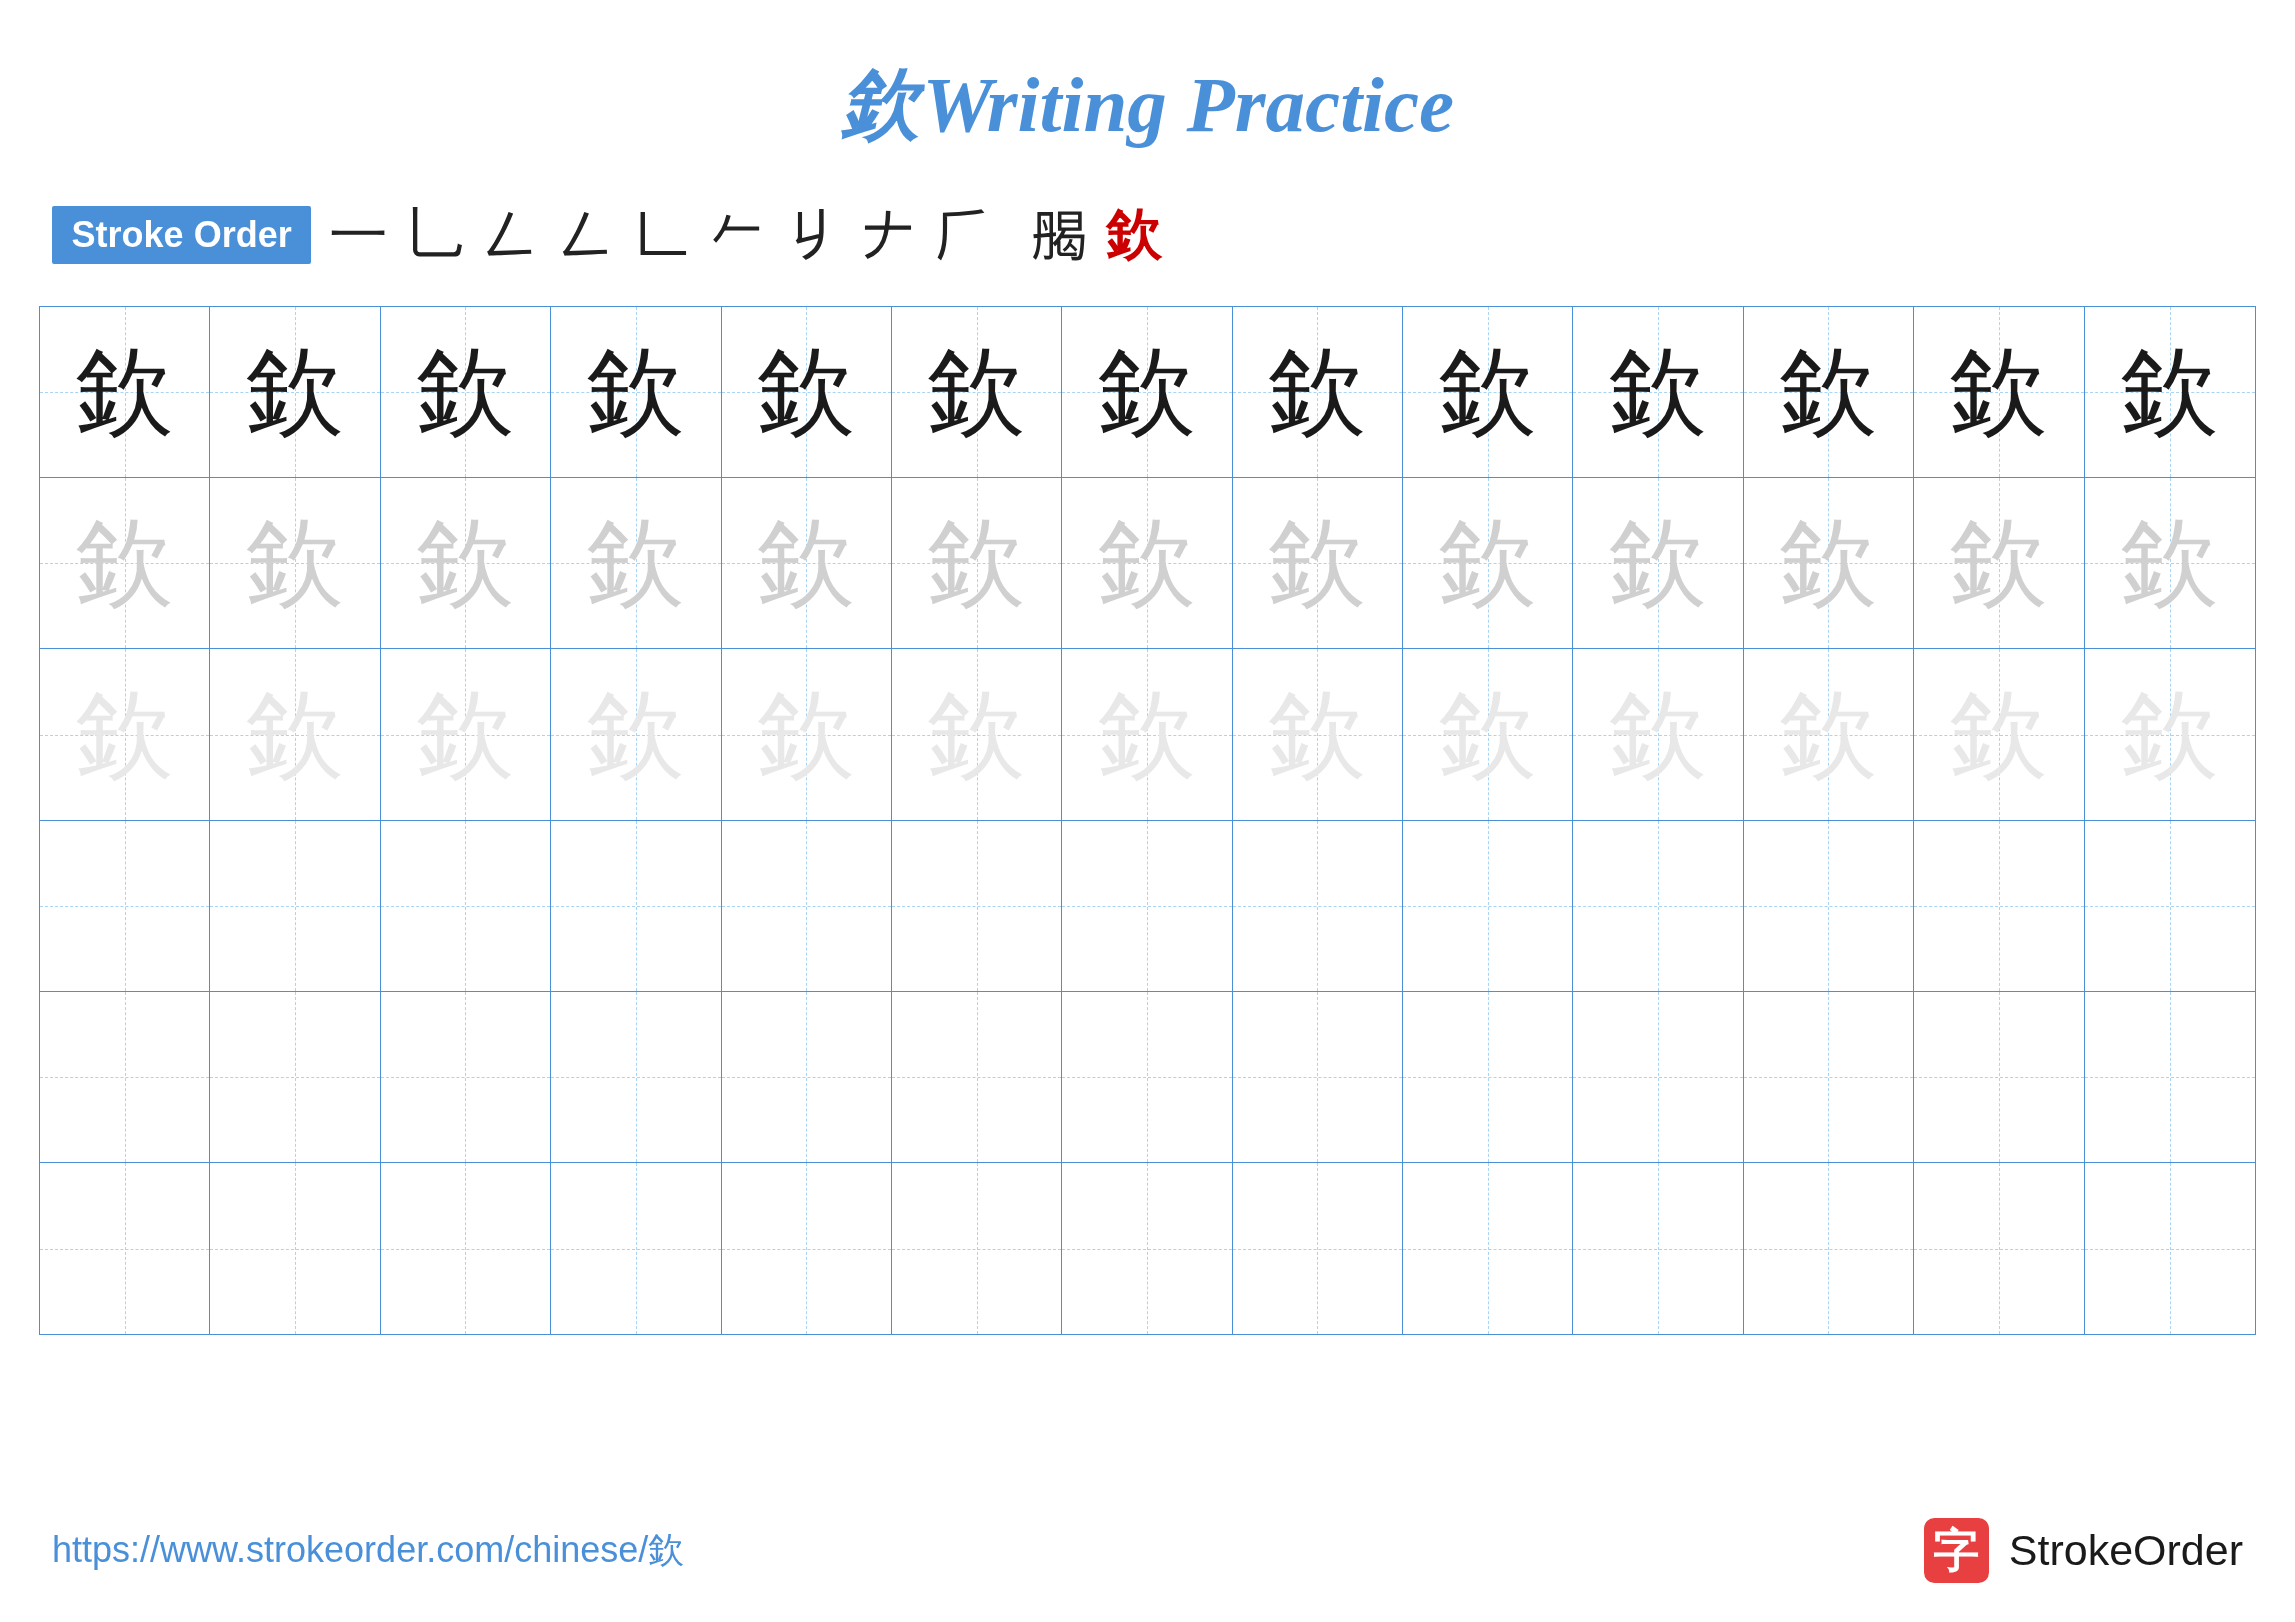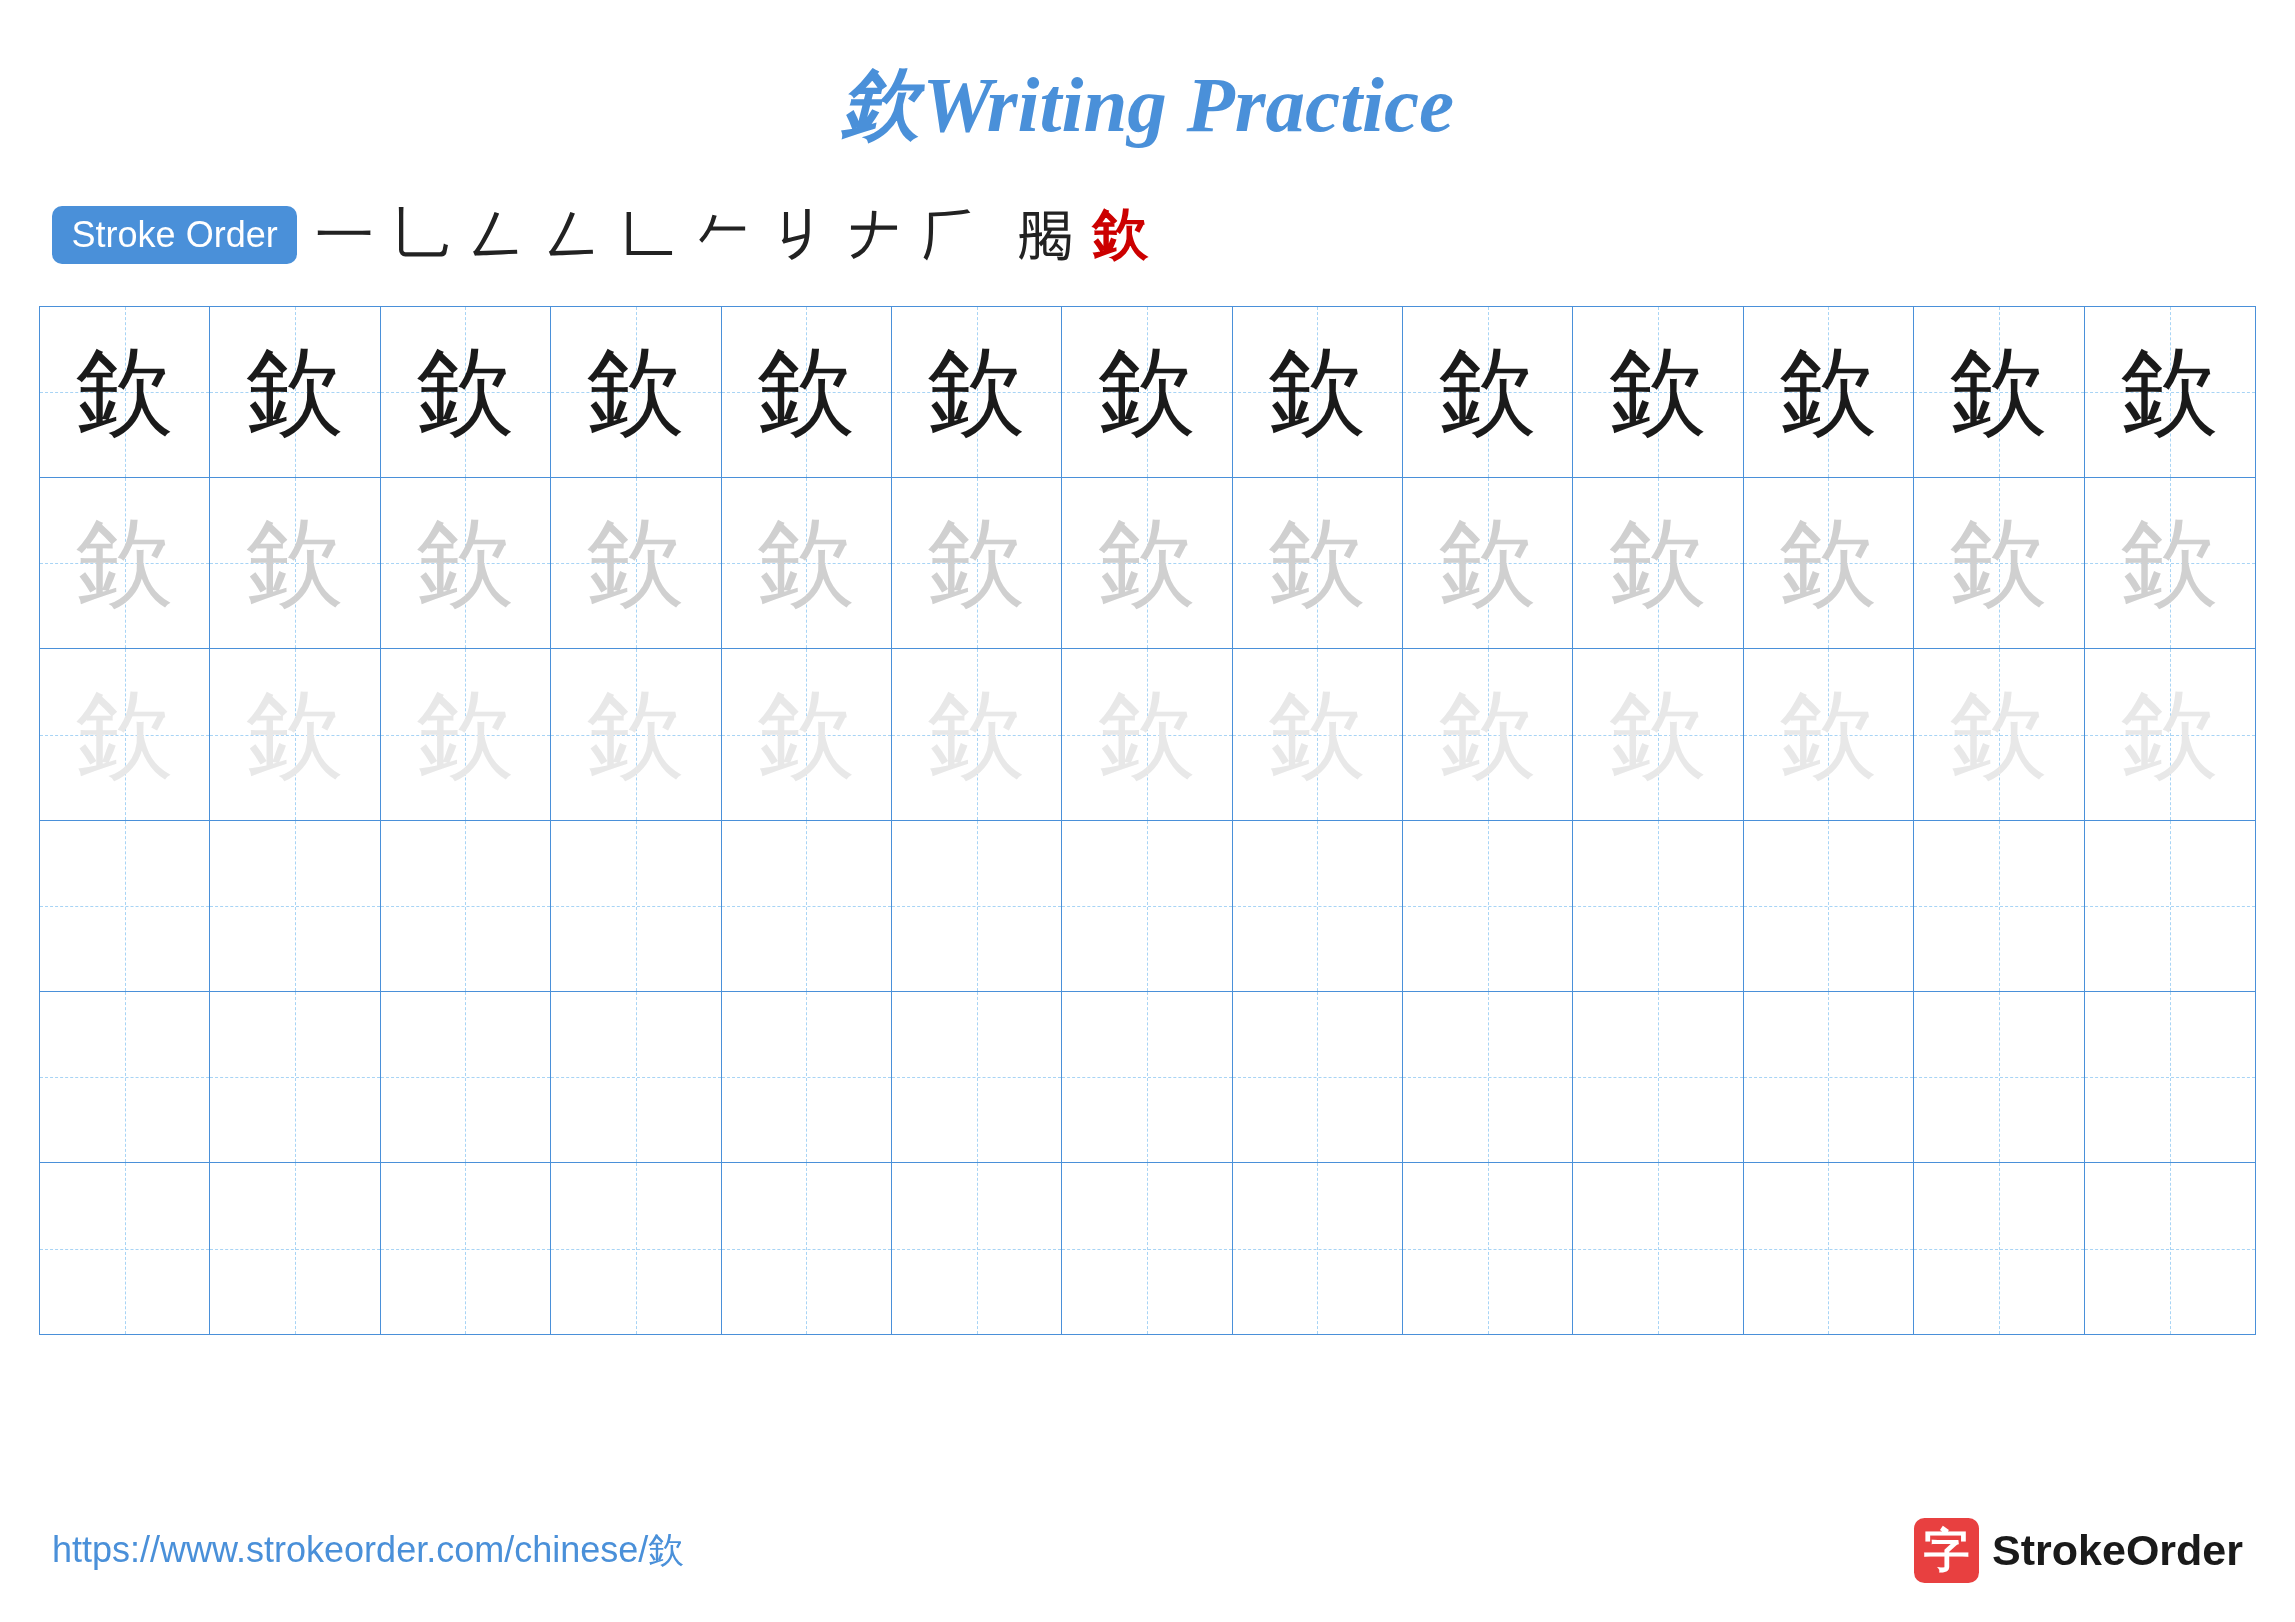--- a/index.html
+++ b/index.html
@@ -35,23 +35,23 @@
       display: flex;
       align-items: center;
       padding: 13px 52px;
       margin-bottom: 19.6px;
       gap: 19.6px;
     }
     .stroke-order-badge {
       background-color: #4a90d9;
       color: white;
       font-size: 36px;
-      font-weight: normal;
+      font-weight: bold;
       padding: 7.9px 19.6px;
-      border-radius: 10px;
+      border-radius: 2px;
       white-space: nowrap;
       font-family: sans-serif;
     }
     .stroke-step {
       font-size: 56px;
       color: #222;
       font-family: serif;
     }
     .stroke-step.last {
       color: #cc0000;
@@ -152,23 +152,24 @@
       display: flex;
       align-items: center;
       justify-content: center;
       color: white;
       font-size: 46px;
       font-weight: bold;
       font-family: serif;
     }
     .footer-logo-text {
       font-size: 43px;
-      font-weight: bold;
+      font-weight: normal;
       color: #1a1a1a;
       font-family: sans-serif;
+      margin-left: 7px;
     }
   </style>
 </head>
 <body>
 
 <div class="title-area">
   <span class="title-chinese">欽</span>
   <span class="title-english"> Writing Practice</span>
 </div>
 

